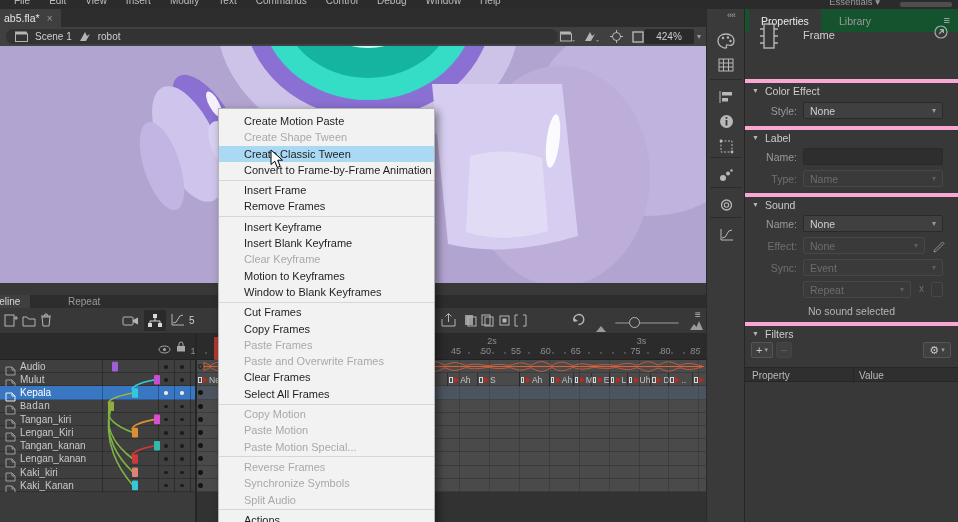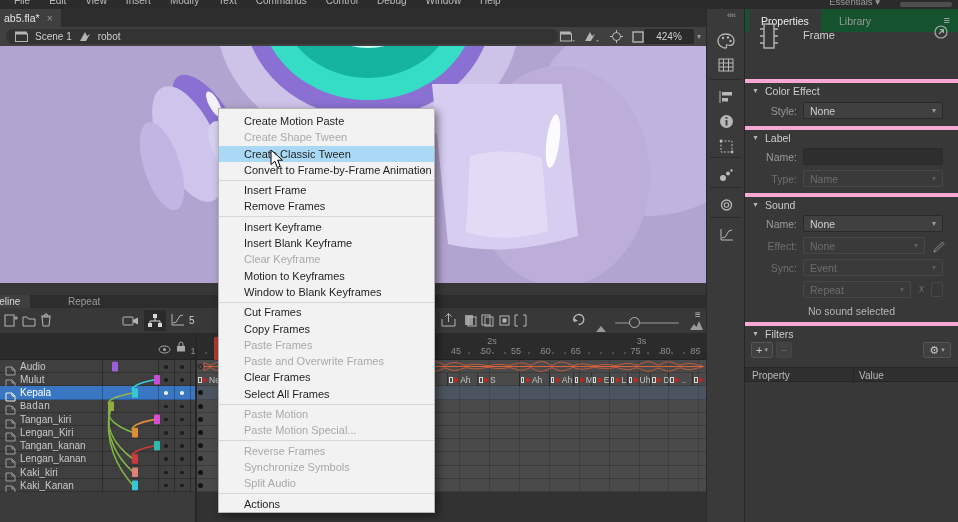--- a/index.html
+++ b/index.html
@@ -821,20 +821,21 @@
       </div>
       <div class="mgroup">
         <div class="mi">Cut Frames</div>
         <div class="mi">Copy Frames</div>
         <div class="mi disabled">Paste Frames</div>
         <div class="mi disabled">Paste and Overwrite Frames</div>
         <div class="mi">Clear Frames</div>
         <div class="mi">Select All Frames</div>
       </div>
       <div class="mgroup">
+        <div class="mi disabled">Copy Motion</div>
         <div class="mi disabled">Paste Motion</div>
         <div class="mi disabled">Paste Motion Special...</div>
       </div>
       <div class="mgroup">
         <div class="mi disabled">Reverse Frames</div>
         <div class="mi disabled">Synchronize Symbols</div>
         <div class="mi disabled">Split Audio</div>
       </div>
       <div class="mgroup">
         <div class="mi">Actions</div>

